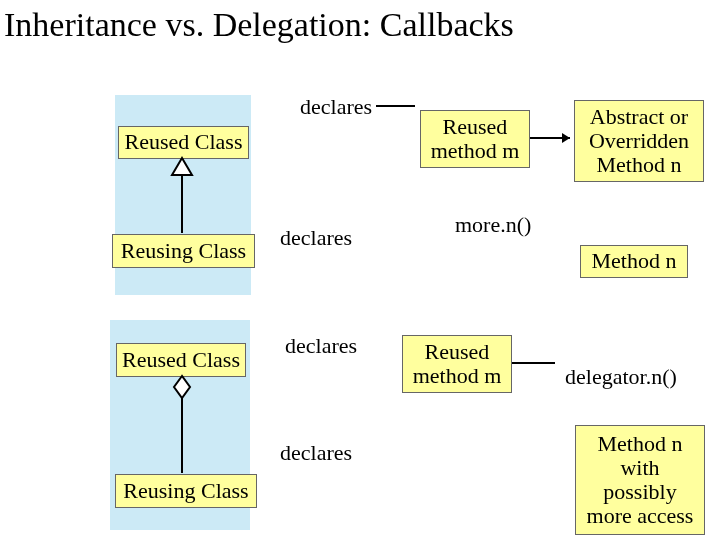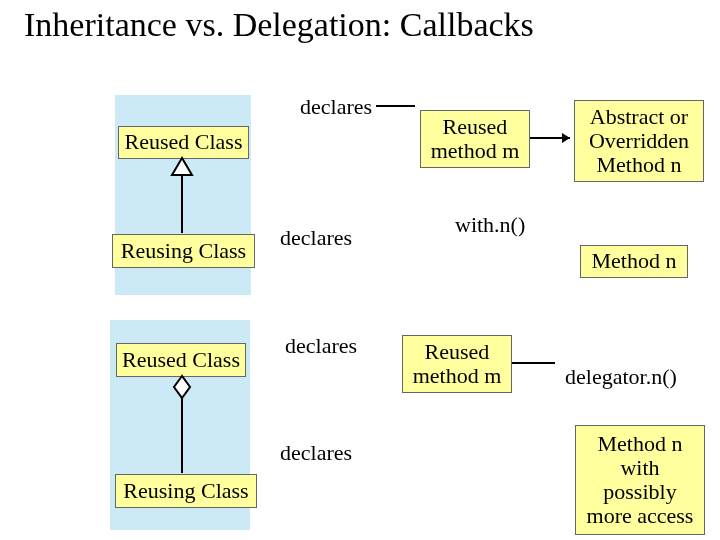--- a/index.html
+++ b/index.html
@@ -8,21 +8,21 @@
     background: #fff;
     width: 720px;
     height: 540px;
     position: relative;
     overflow: hidden;
   }
   .title {
     font-size: 34px;
     position: absolute;
     top: 6px;
-    left: 24px;
+    left: 4px;
   }
   .region {
     position: absolute;
     background: #cceaf6;
   }
   .box {
     position: absolute;
     background: #ffff9e;
     border: 1px solid #666;
     text-align: center;
@@ -69,21 +69,21 @@
 Overridden
 Method n</span>
 </div>
 
 <div class="box" style="left:112px; top:234px; width:141px; height:32px;">
   <span>Reusing Class</span>
 </div>
 
 <div class="label" style="left:280px; top:225px;">declares</div>
 
-<div class="label" style="left:455px; top:212px;">with.n()</div>
+<div class="label" style="left:455px; top:212px;">more.n()</div>
 
 <div class="box" style="left:580px; top:245px; width:106px; height:31px;">
   <span>Method n</span>
 </div>
 
 <div class="box" style="left:116px; top:343px; width:128px; height:32px;">
   <span>Reused Class</span>
 </div>
 
 <div class="label" style="left:285px; top:333px;">declares</div>

